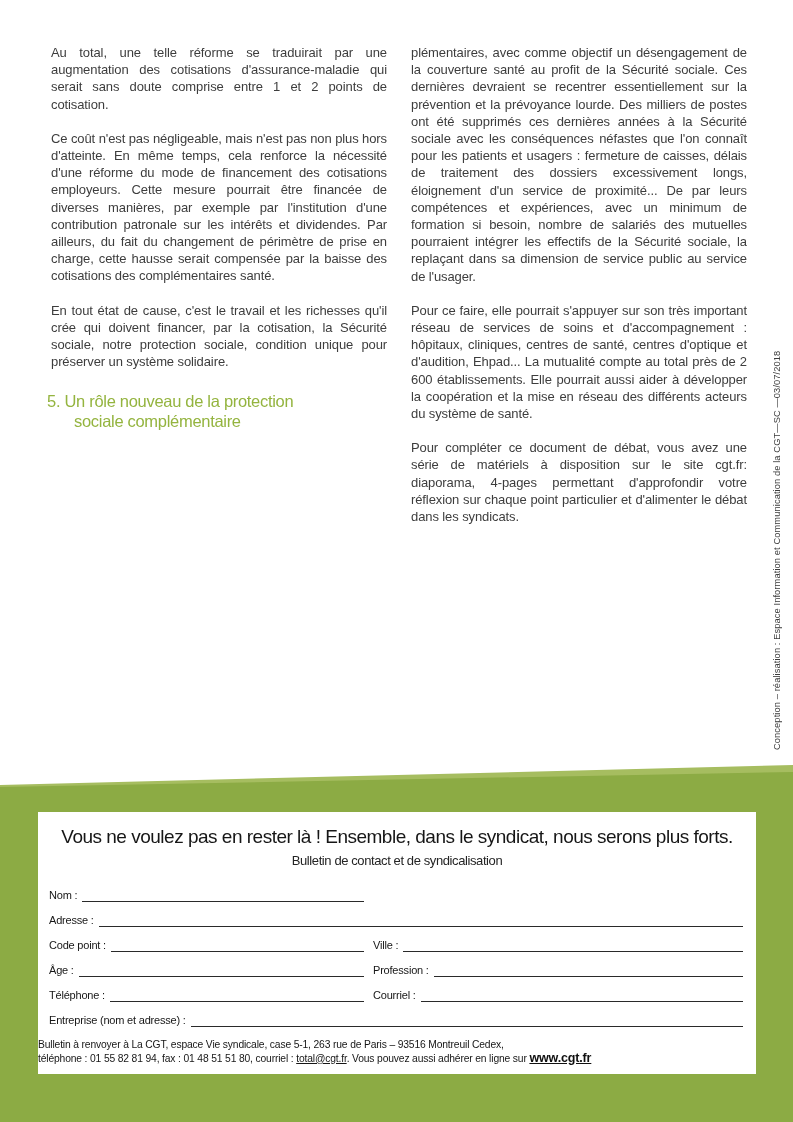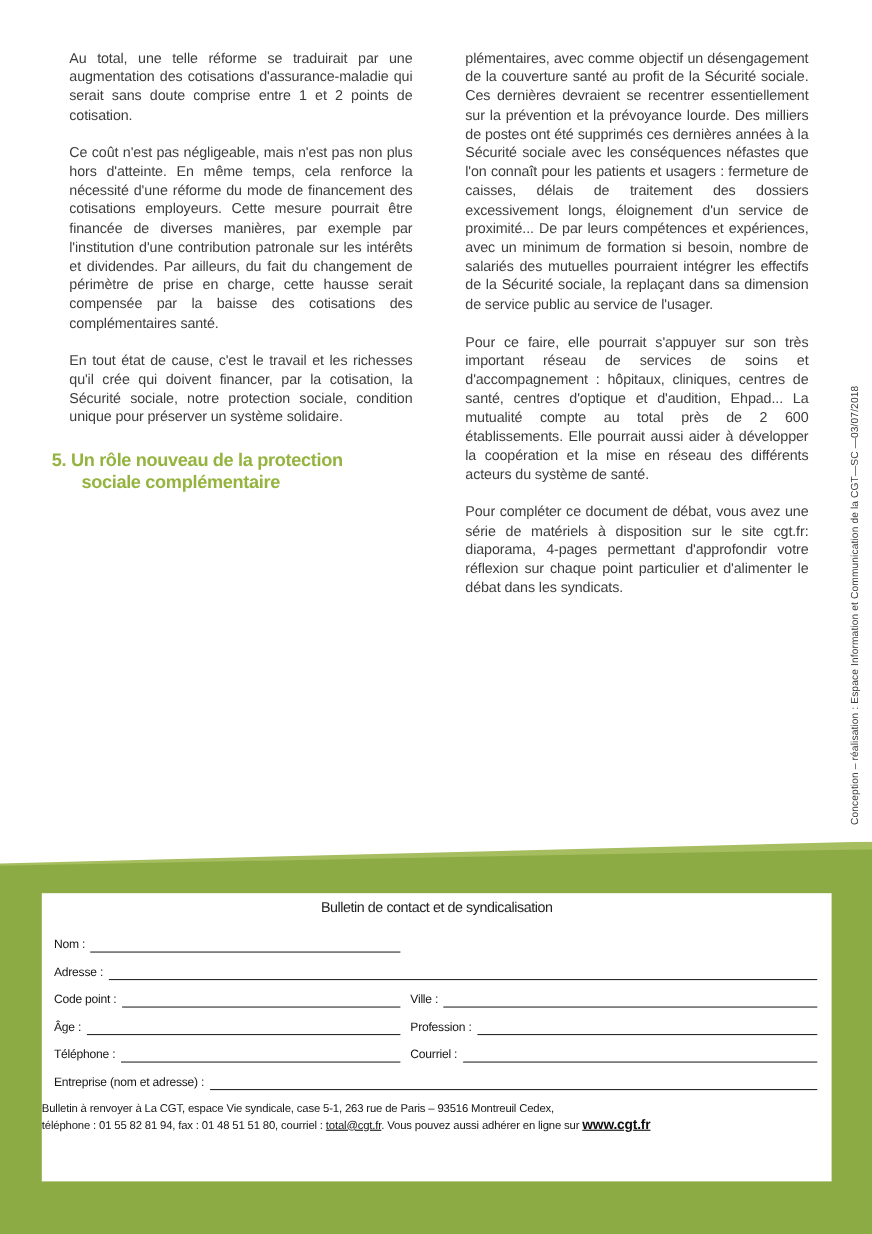--- a/index.html
+++ b/index.html
@@ -4,26 +4,26 @@
 <style>
   html,body{margin:0;padding:0;background:#ffffff;}
   .page{
     position:relative;width:793px;height:1122px;background:#ffffff;overflow:hidden;
     font-family:"Liberation Sans","DejaVu Sans",sans-serif;color:#3d3d3d;
   }
   
   .content{position:absolute;left:47px;top:44px;width:704px;display:flex;gap:16px;}
   .col{width:344px;}
   .col p{
-    margin:0 16px 17px;font-size:13px;line-height:17.2px;text-align:justify;
+    margin:0 4px 17px;font-size:13px;line-height:17.2px;text-align:justify;
     color:#3d3d3d;letter-spacing:-0.1px;
   }
   .heading{
     margin:21px 0 17px;padding-left:27px;font-size:16.5px;line-height:20px;
-    font-weight:bold;color:#94b43f;letter-spacing:-0.3px;
+    font-weight:normal;color:#94b43f;letter-spacing:-0.3px;
   }
   .heading .h-line1{display:block;margin-left:-27px;}
   .heading .h-line2{display:block;}
   
   .credit{
     position:absolute;top:372px;right:11px;height:378px;
     writing-mode:vertical-rl;transform:rotate(180deg);
     font-size:9.3px;color:#3a3a3a;white-space:nowrap;letter-spacing:0.1px;
   }
   
@@ -78,20 +78,21 @@
       <p>Pour compléter ce document de débat, vous avez une série de matériels à disposition sur le site cgt.fr: diaporama, 4-pages permettant d'approfondir votre réflexion sur chaque point particulier et d'alimenter le débat dans les syndicats.</p>
     </div>
   </div>
 
   <div class="credit">Conception – réalisation : Espace Information et Communication de la CGT—SC —03/07/2018</div>
 
   <div class="banner-edge"></div>
   <div class="banner"></div>
 
   <div class="bulletin">
+    <div class="b-title">Vous ne voulez pas en rester là ! Ensemble, dans le syndicat, nous serons plus forts.</div>
     <div class="b-subtitle">Bulletin de contact et de syndicalisation</div>
 
     <div class="form">
       <div class="frow">
         <div class="ffield fw1">
           <span class="flabel">Nom :</span>
           <span class="fline"></span>
         </div>
       </div>
       <div class="frow">

